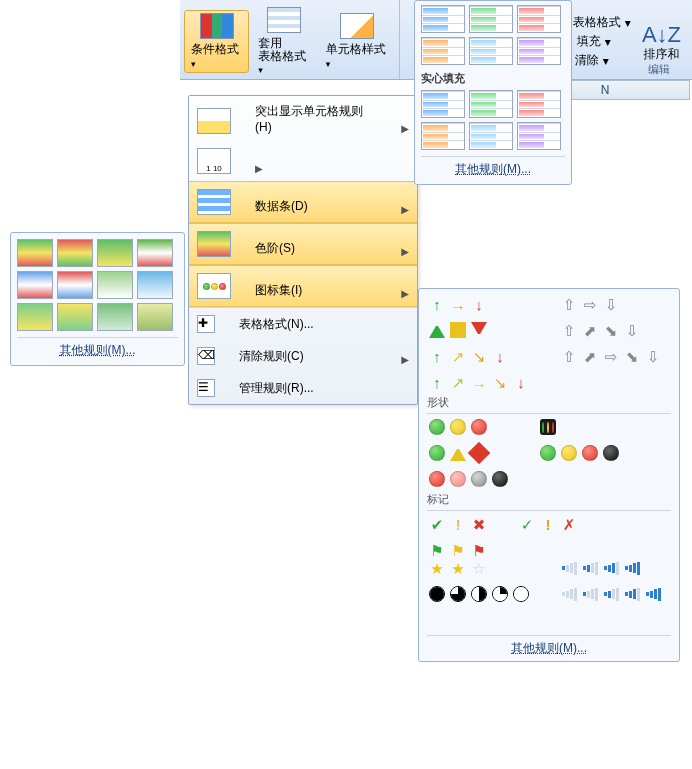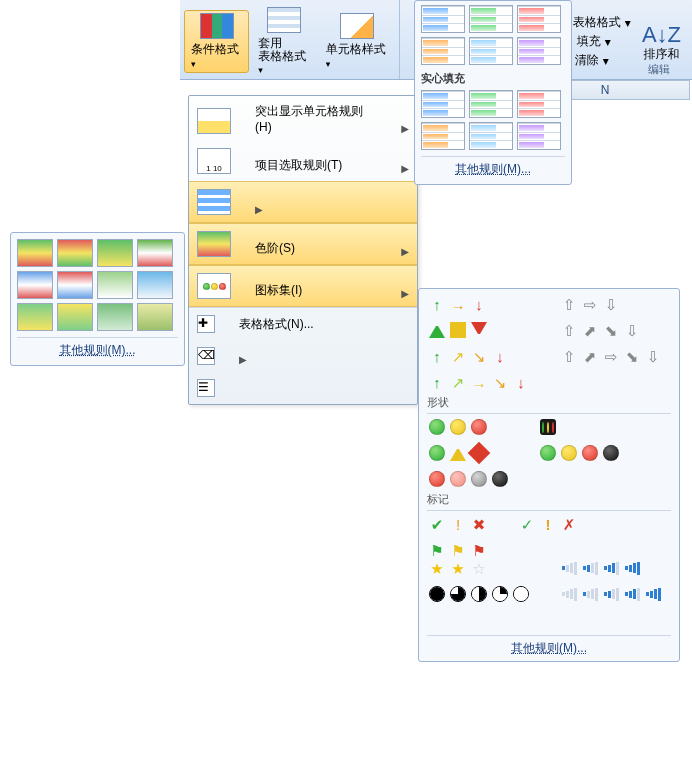--- a/index.html
+++ b/index.html
@@ -226,25 +226,25 @@
 </div>
 
 <div class="cf-menu">
   <div class="mi">
     <div class="mi-icon" style="background:linear-gradient(#fff 50%,#ffe06a 50%);"></div>
     <div class="mi-label">突出显示单元格规则(H)</div>
       <div class="chev">▶</div>
   </div>
   <div class="mi">
     <div class="mi-icon" style="background:linear-gradient(#fff, #fff); font-size:8px; display:flex;align-items:flex-end;justify-content:center;">1 10</div>
-    <div class="mi-label">项目选取规则(T)</div>
       <div class="chev">▶</div>
   </div>
   <div class="mi hot sep">
     <div class="mi-icon" style="background:repeating-linear-gradient(#6fb2ff 0 5px,#fff 5px 8px);"></div>
+    <div class="mi-label">数据条(D)</div>
       <div class="chev">▶</div>
   </div>
   <div class="mi hot">
     <div class="mi-icon" style="background:linear-gradient(#5fbf69,#f5e463,#e05b5b);"></div>
     <div class="mi-label">色阶(S)</div>
       <div class="chev">▶</div>
   </div>
   <div class="mi hot">
     <div class="mi-icon" style="display:flex;align-items:center;justify-content:center;gap:1px;">
         <span class="circ c-g" style="width:7px;height:7px;"></span>
@@ -253,24 +253,26 @@
       </div>
     <div class="mi-label">图标集(I)</div>
       <div class="chev">▶</div>
   </div>
   <div class="mi small sep">
     <div class="mi-icon">✚</div>
     <div class="mi-label">表格格式(N)...</div>
   </div>
   <div class="mi small">
     <div class="mi-icon">⌫</div>
+    <div class="mi-label">清除规则(C)</div>
       <div class="chev">▶</div>
   </div>
   <div class="mi small">
     <div class="mi-icon">☰</div>
+    <div class="mi-label">管理规则(R)...</div>
   </div>
 </div>
 
 <div class="scale-gallery">
   <div class="scale-grid">
     <div class="scale-swatch sw-a"></div>
     <div class="scale-swatch sw-b"></div>
     <div class="scale-swatch sw-c"></div>
     <div class="scale-swatch sw-d"></div>
     <div class="scale-swatch sw-e"></div>

